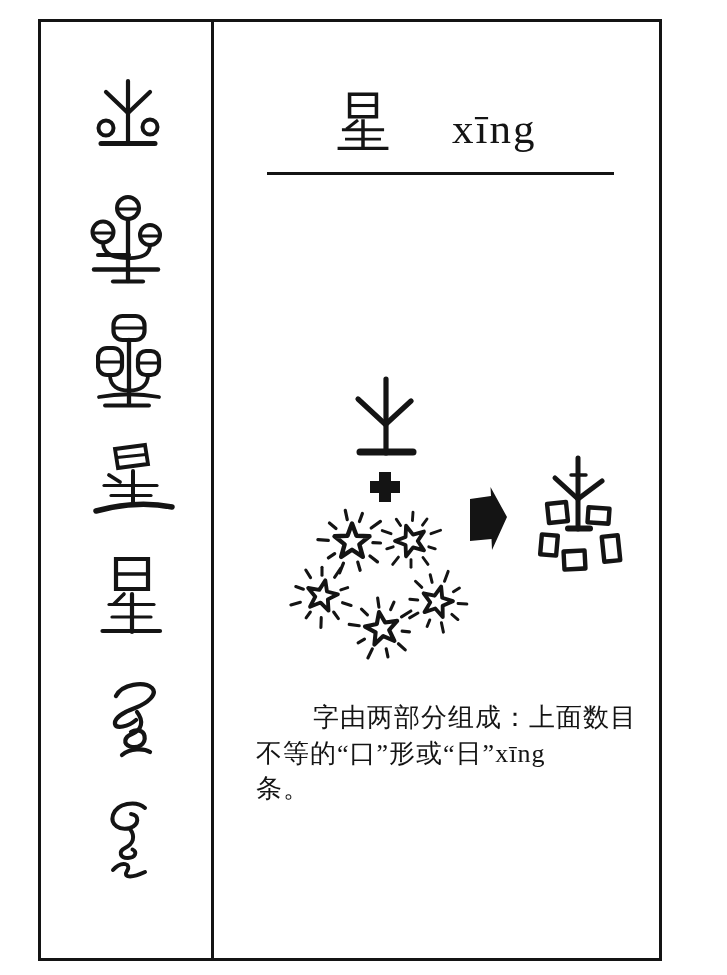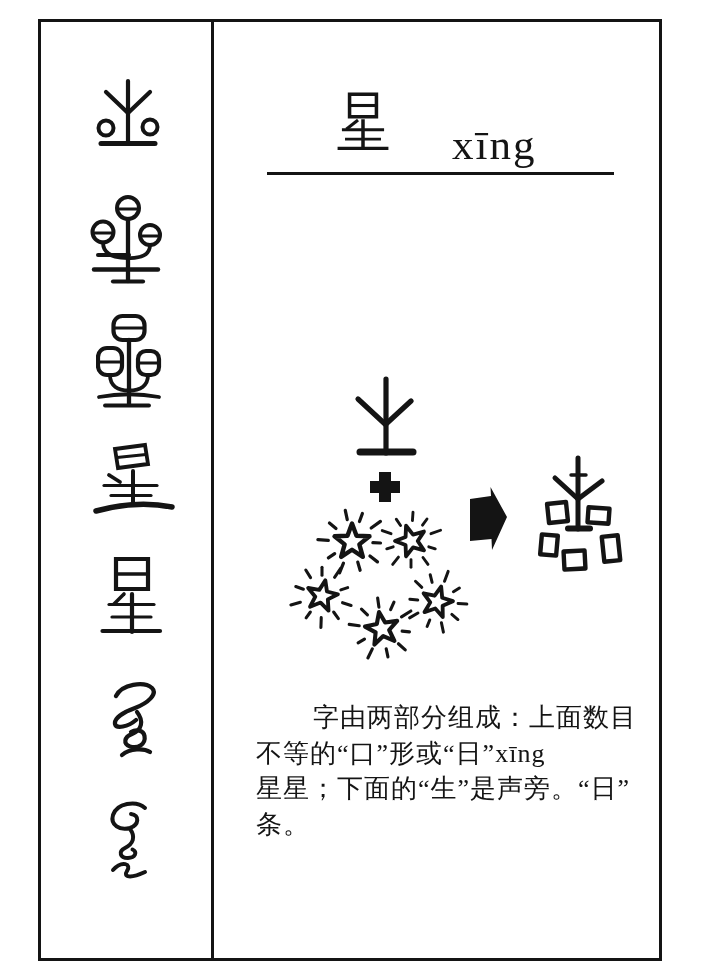--- a/index.html
+++ b/index.html
@@ -18,21 +18,21 @@
     position:absolute; left:211px; top:19px; width:3px; height:942px;
     background:var(--ink);
   }
   .figure { position:absolute; margin:0; }
   .figure svg, .art svg, .headword svg { display:block; color:var(--ink); }
   .stroke { stroke:currentColor; fill:none; }
   .fillink { fill:currentColor; stroke:none; }
   .openshape { stroke:currentColor; fill:var(--paper); }
   .headword { position:absolute; left:332px; top:90px; width:62px; height:62px; }
   .pinyin {
-    position:absolute; left:452px; top:120px;
+    position:absolute; left:452px; top:104px;
     font-size:43px; letter-spacing:2px; color:var(--ink);
     font-family:"Liberation Serif","DejaVu Serif",serif;
   }
   .underline { position:absolute; left:267px; top:172px; width:347px; height:3px; background:var(--ink); }
   .art { position:absolute; left:230px; top:368px; width:420px; height:312px; }
   .para {
     position:absolute; left:256px; top:700px; width:366px;
     font-size:26px; line-height:35.6px; letter-spacing:1px; color:var(--ink);
   }
   .para .line { height:35.6px; white-space:nowrap; }
@@ -229,18 +229,17 @@
             <rect x="373" y="168" width="16" height="25" transform="rotate(-6 381 180.5)"></rect>
             <rect x="334" y="183" width="21" height="18" transform="rotate(-3 344.5 192)"></rect>
           </g>
         </g>
       </svg>
     </div>
 
     <div class="para">
       <div class="line indent">字由两部分组成：上面数目</div>
       <div class="line">不等的“口”形或“日”xīng</div>
-      <div class="line">星星；下面的“生”是声旁。“日”</div>
       <div class="line">条。</div>
     </div>
 
   </main>
 </div>
 
 </body></html>

